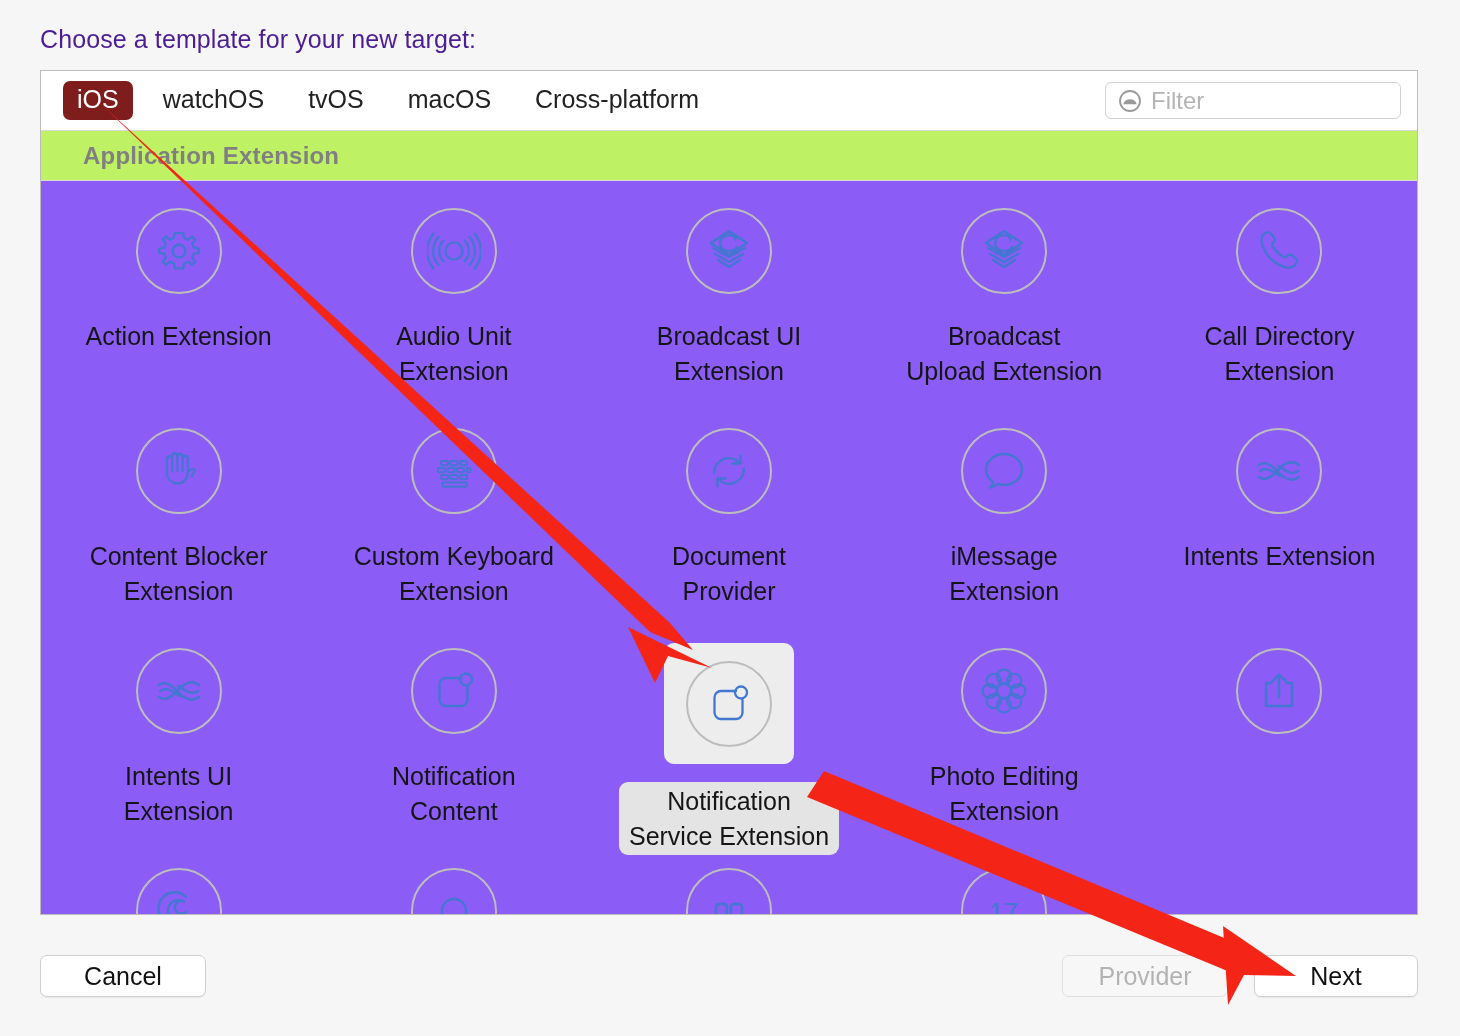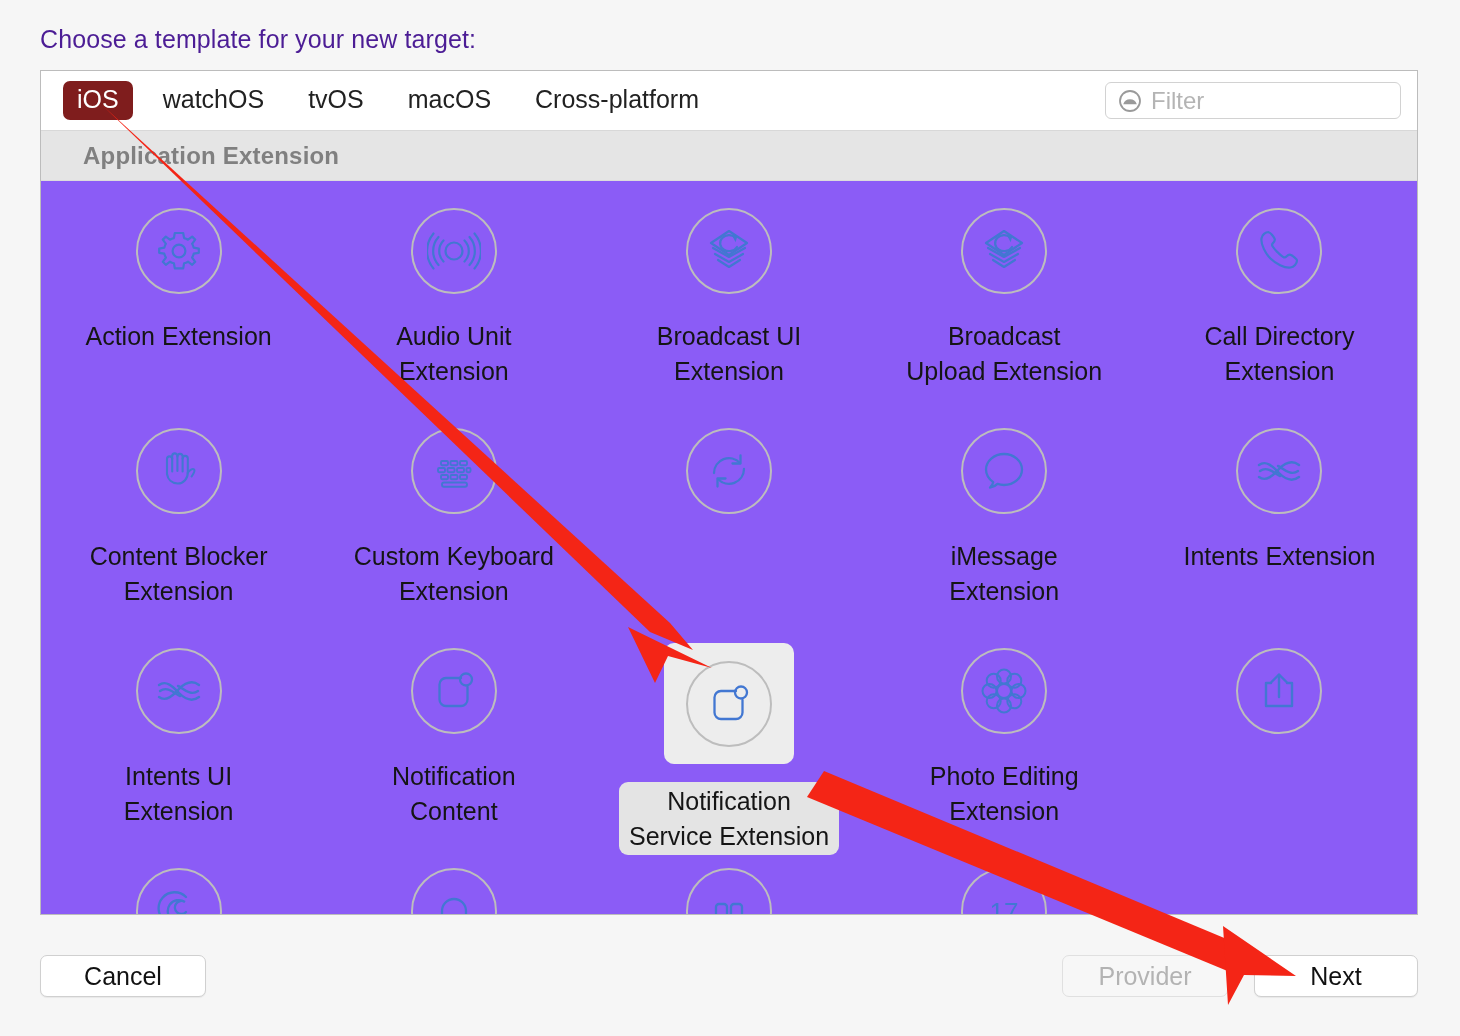--- a/index.html
+++ b/index.html
@@ -87,21 +87,21 @@
   }
   #filter-placeholder {
     font-size: 24px;
     color: #b4b4b4;
     line-height: 1;
   }
 
   
   #section-header {
     height: 50px;
-    background: #e5e5e5;
+    background: #bef264;
     border-bottom: 1px solid #dcdcdc;
     display: flex;
     align-items: center;
     padding-left: 42px;
     box-sizing: border-box;
   }
   #section-header-label {
     font-size: 24px;
     font-weight: bold;
     color: #808080;
@@ -344,20 +344,21 @@
         <div class="icon-wrap">
           <div class="icon-circle">
             <svg width="52" height="52" viewBox="0 0 52 52">
               <path d="M11 28 a15 15 0 0 1 26-10" fill="none" stroke="#4277d2" stroke-width="2.3" stroke-linecap="round"></path>
               <path d="M41 24 a15 15 0 0 1 -26 10" fill="none" stroke="#4277d2" stroke-width="2.3" stroke-linecap="round"></path>
               <path d="M37.5 10.5 l0 8 -8 0" fill="none" stroke="#4277d2" stroke-width="2.3" stroke-linecap="round" stroke-linejoin="round"></path>
               <path d="M14.5 41.5 l0-8 8 0" fill="none" stroke="#4277d2" stroke-width="2.3" stroke-linecap="round" stroke-linejoin="round"></path>
             </svg>
           </div>
         </div>
+        <div class="template-label">Document<br>Provider</div>
       </div>
 
       <div class="template-cell">
         <div class="icon-wrap">
           <div class="icon-circle">
             <svg width="52" height="52" viewBox="0 0 52 52">
               <path d="M26 9 C36 9 44 16 44 24.5 C44 33 36 40 26 40 c-2.3 0-4.5-0.4-6.5-1.1 -1.6 1.7-4.4 3.2-7.5 3.6 1.8-1.6 3-3.6 3.2-5.4 C11.2 34.2 8 29.7 8 24.5 8 16 16 9 26 9 z" fill="none" stroke="#4277d2" stroke-width="2.3" stroke-linejoin="round"></path>
             </svg>
           </div>
         </div>

